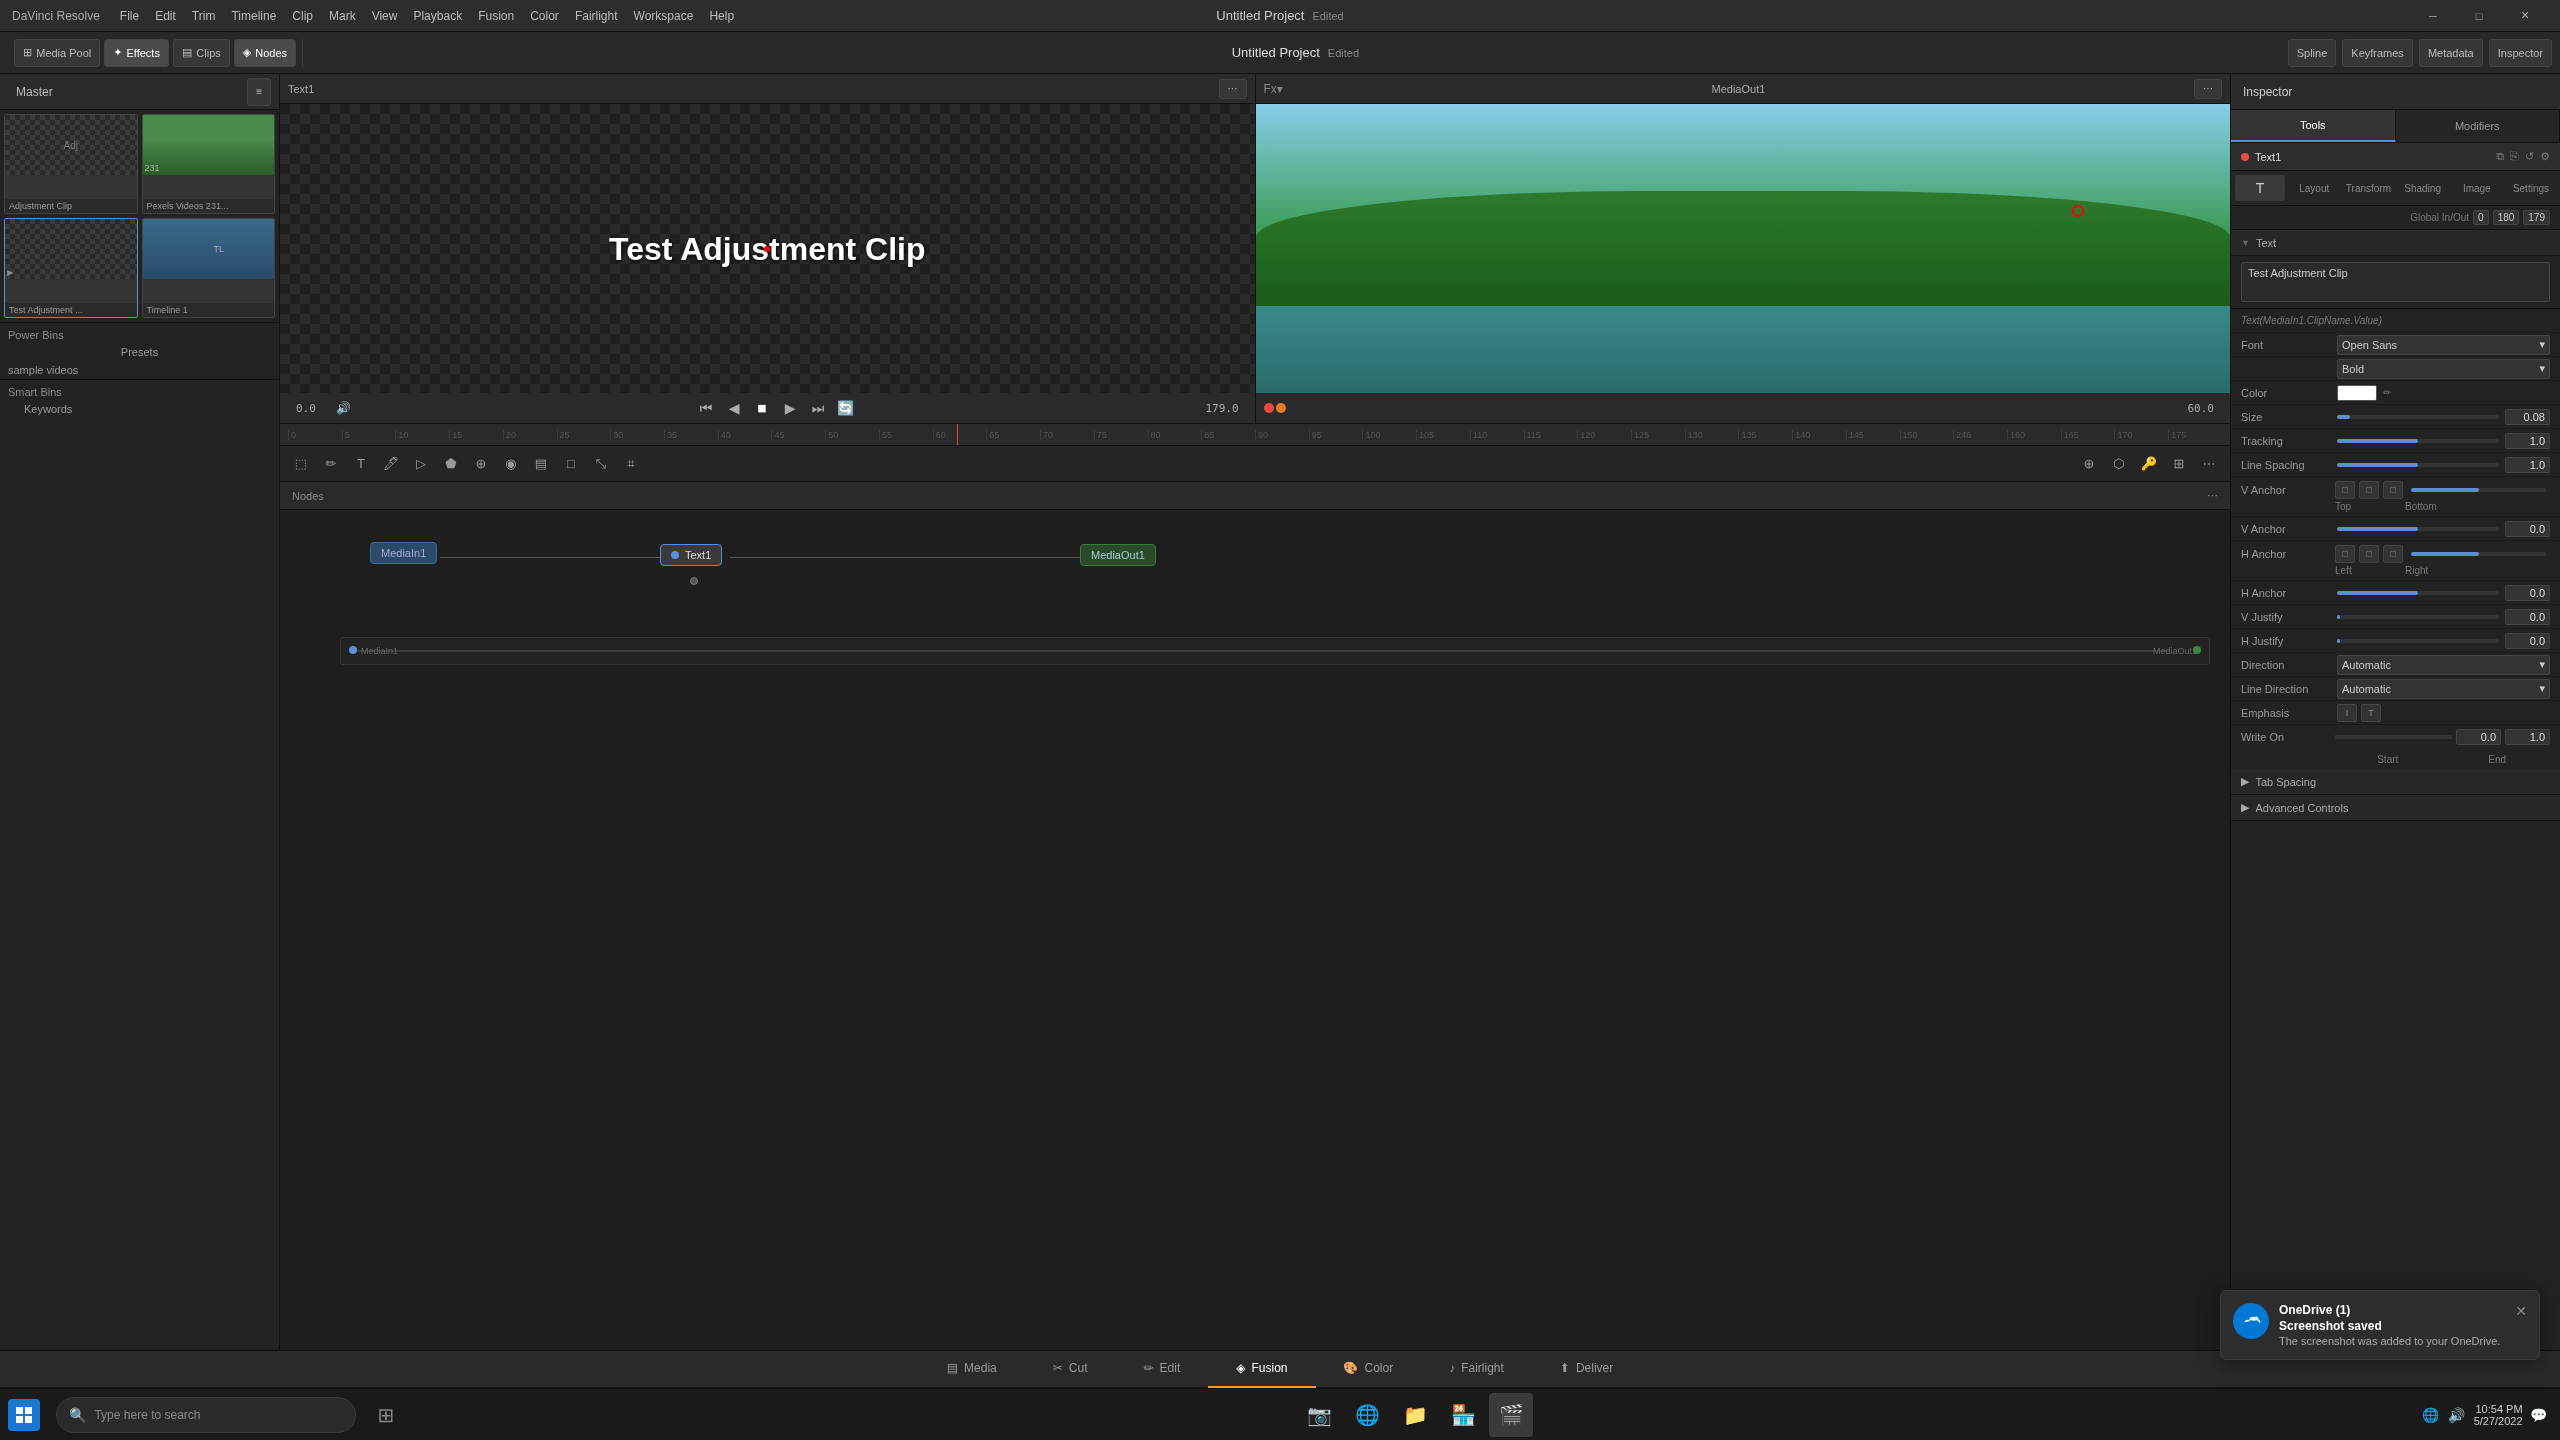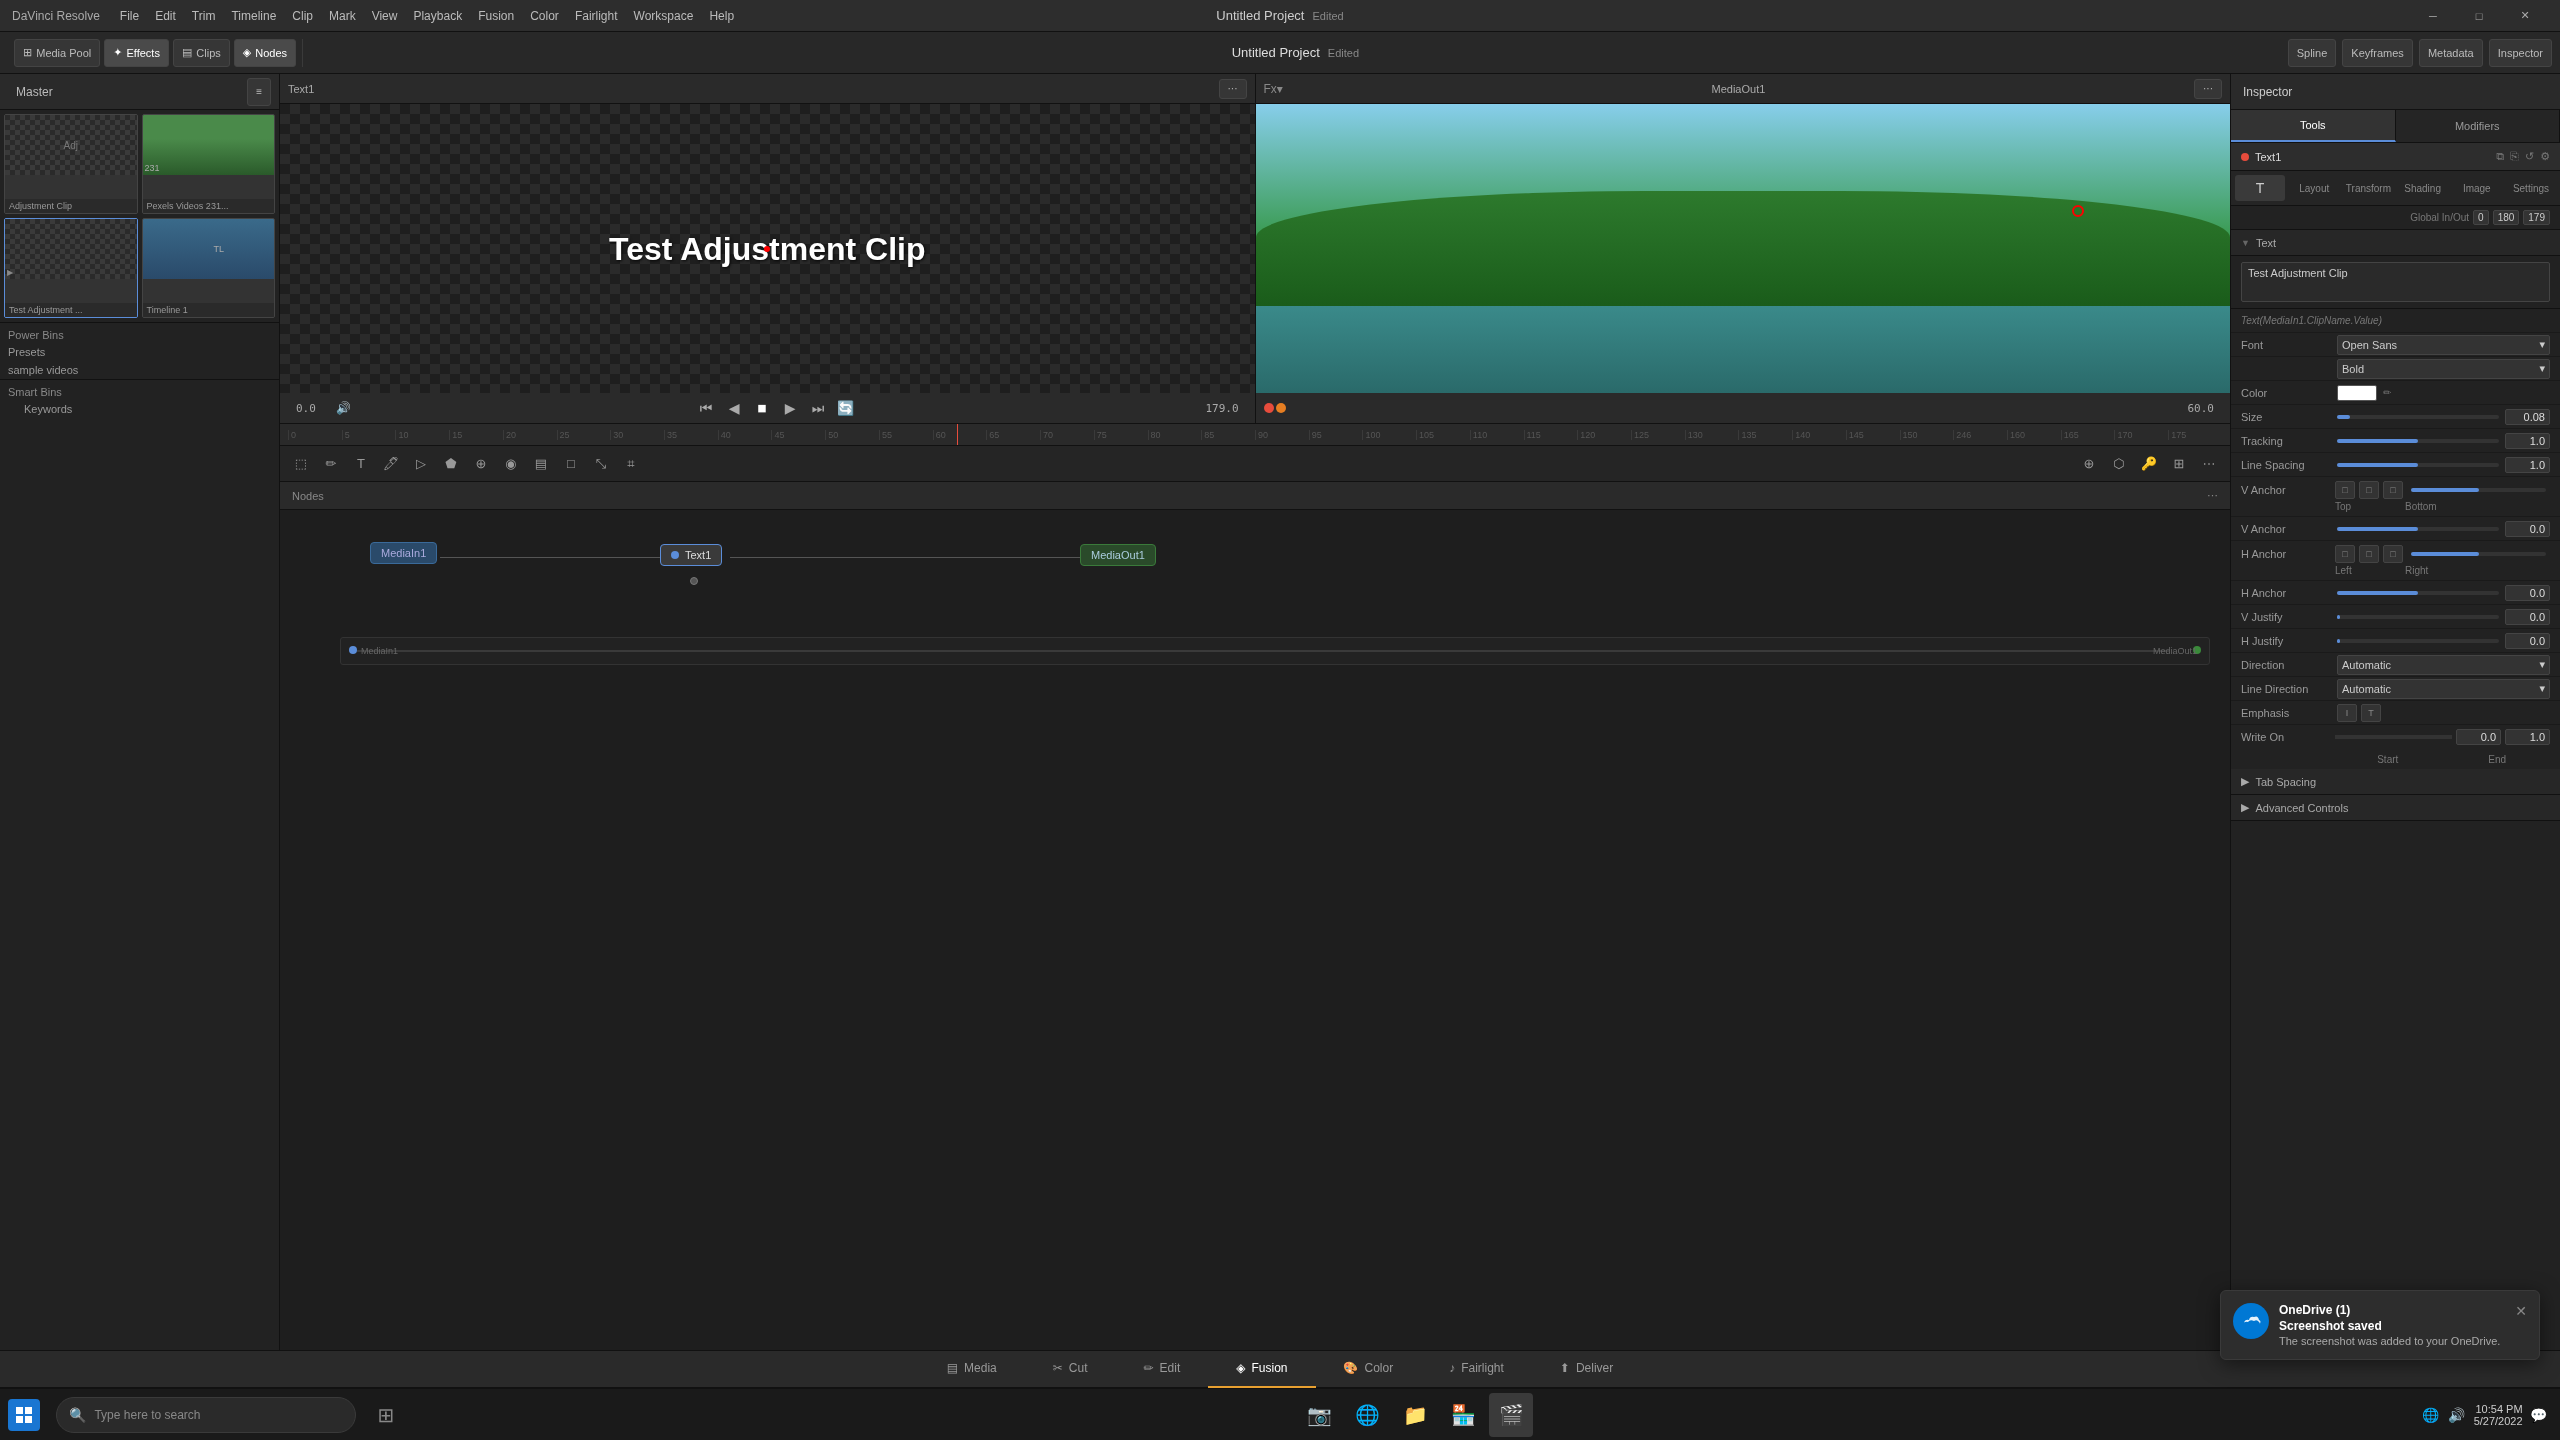--- a/index.html
+++ b/index.html
@@ -916,21 +916,21 @@
         <div class="media-label">Test Adjustment ...</div>
       </div>
       <div class="media-item">
         <div class="media-thumb" style="background: linear-gradient(180deg,#3a6a8a 0%,#2a4a6a 100%);">
           <span style="font-size:9px;color:#aaa;margin-left:21px;">TL</span>
         </div>
         <div class="media-label">Timeline 1</div>
       </div>
     </div>
     <div class="section-header">Power Bins</div>
-    <div style="padding:2px 8px;">
+    <div style="padding:2px 0;text-align:center;">
       <span style="font-size:11px;color:#999;">Presets</span>
     </div>
     <div style="padding:2px 8px;">
       <span style="font-size:11px;color:#999;">sample videos</span>
     </div>
     <div class="section-header">Smart Bins</div>
     <div style="padding:2px 24px;">
       <span style="font-size:11px;color:#999;">Keywords</span>
     </div>
   </div>

